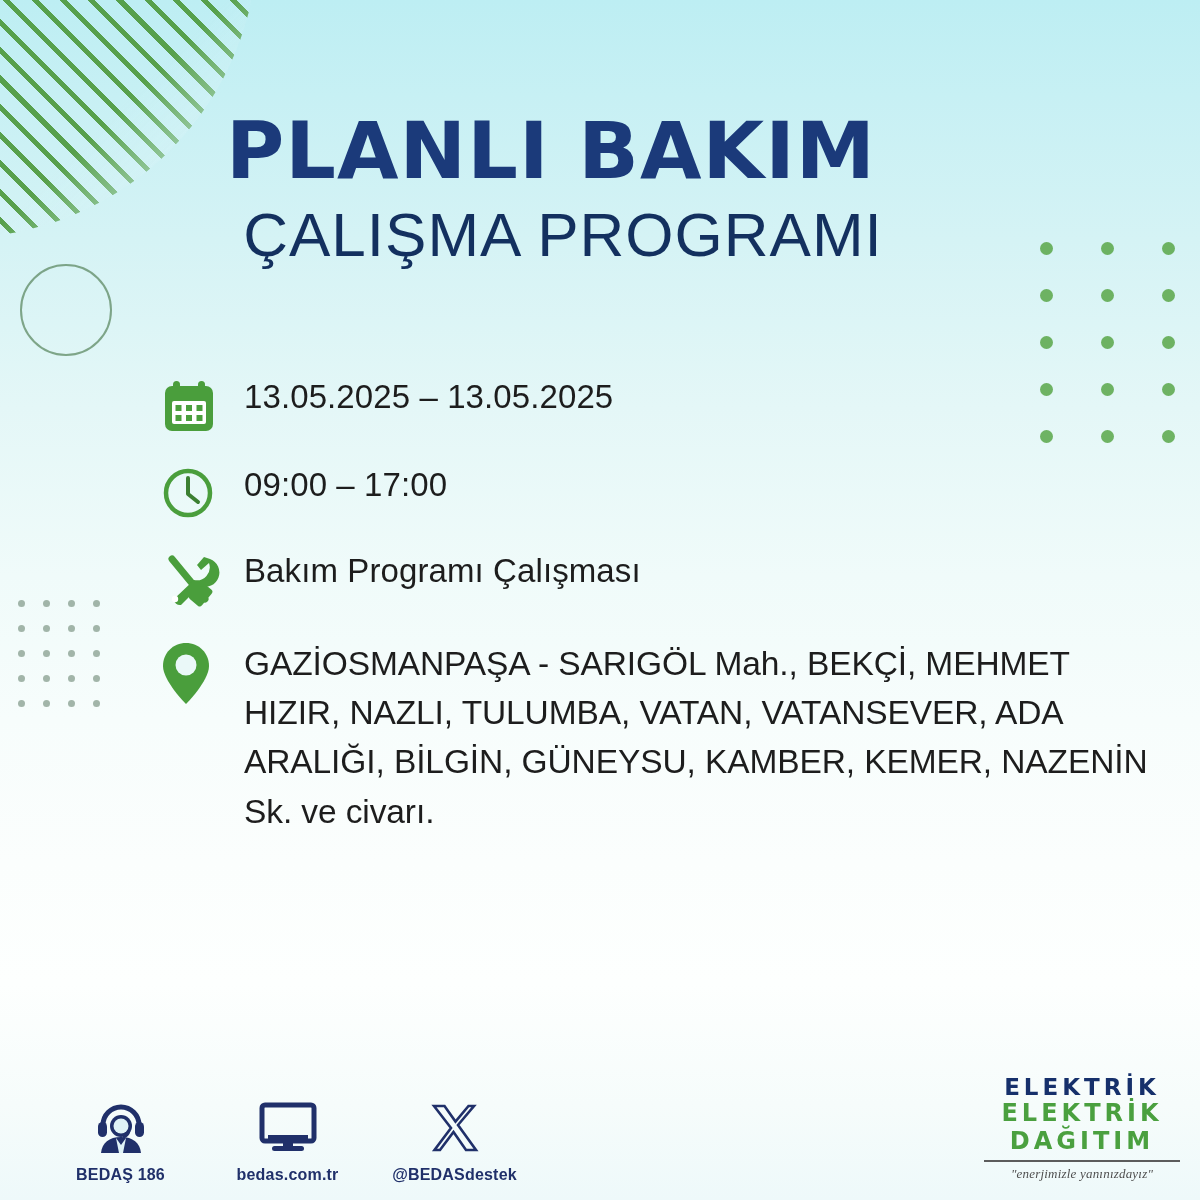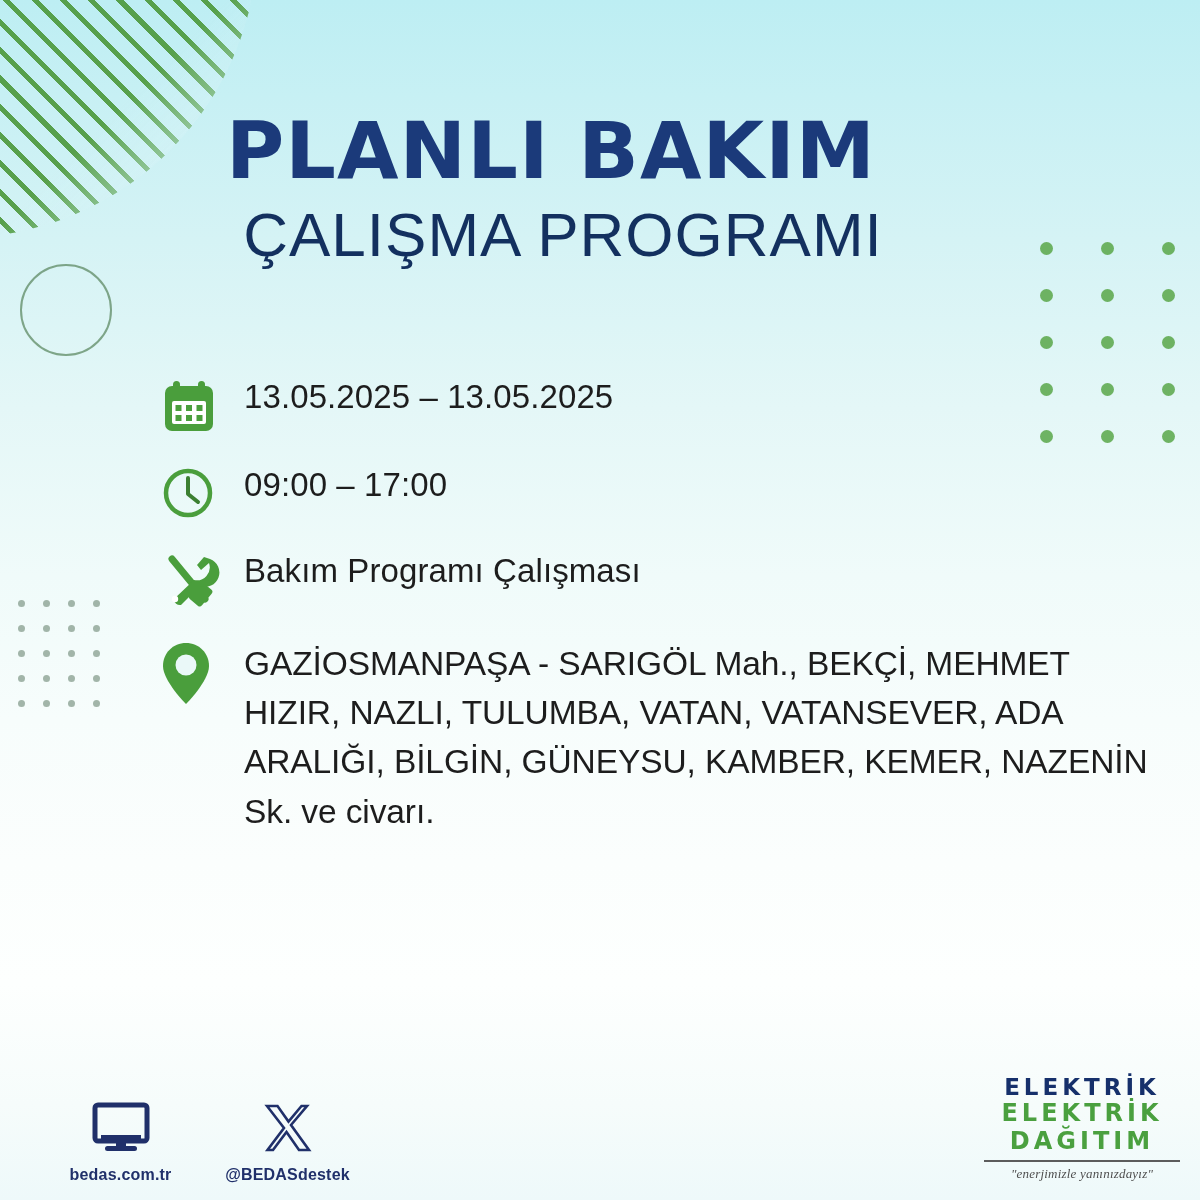--- a/index.html
+++ b/index.html
@@ -218,20 +218,35 @@
     </div>
     <div class="txt">GAZİOSMANPAŞA - SARIGÖL Mah., BEKÇİ, MEHMET HIZIR, NAZLI, TULUMBA, VATAN, VATANSEVER, ADA ARALIĞI, BİLGİN, GÜNEYSU, KAMBER, KEMER, NAZENİN Sk. ve civarı.</div>
   </div>
 
 </div>
 
 <div class="footer">
 
   <div class="contacts">
 
+    <div class="contact">
+      <div class="cicon">
+        <svg width="52" height="54" viewBox="0 0 52 54">
+          <path d="M8 24 A18 18 0 0 1 44 24" fill="none" stroke="#20306a" stroke-width="5"></path>
+          <rect x="3" y="21" width="9" height="15" rx="4.5" fill="#20306a"></rect>
+          <rect x="40" y="21" width="9" height="15" rx="4.5" fill="#20306a"></rect>
+          <circle cx="26" cy="25" r="11" fill="#20306a"></circle>
+          <circle cx="26" cy="25" r="7.5" fill="#dff2f6"></circle>
+          <path d="M26 36 C14 36 7 42 6 52 L46 52 C45 42 38 36 26 36 Z" fill="#20306a"></path>
+          <path d="M21 37 L26 44 L31 37 L28 52 L24 52 Z" fill="#dff2f6"></path>
+          <path d="M34 30 A8 8 0 0 1 28 36" fill="none" stroke="#20306a" stroke-width="3"></path>
+        </svg>
+      </div>
+      <div class="clabel">BEDAŞ 186</div>
+    </div>
 
     <div class="contact">
       <div class="cicon">
         <svg width="58" height="52" viewBox="0 0 58 52">
           <rect x="3" y="3" width="52" height="36" rx="3" fill="none" stroke="#20306a" stroke-width="5"></rect>
           <rect x="9" y="33" width="40" height="6" fill="#20306a"></rect>
           <rect x="24" y="39" width="10" height="6" fill="#20306a"></rect>
           <rect x="13" y="44" width="32" height="5" rx="2.5" fill="#20306a"></rect>
         </svg>
       </div>

